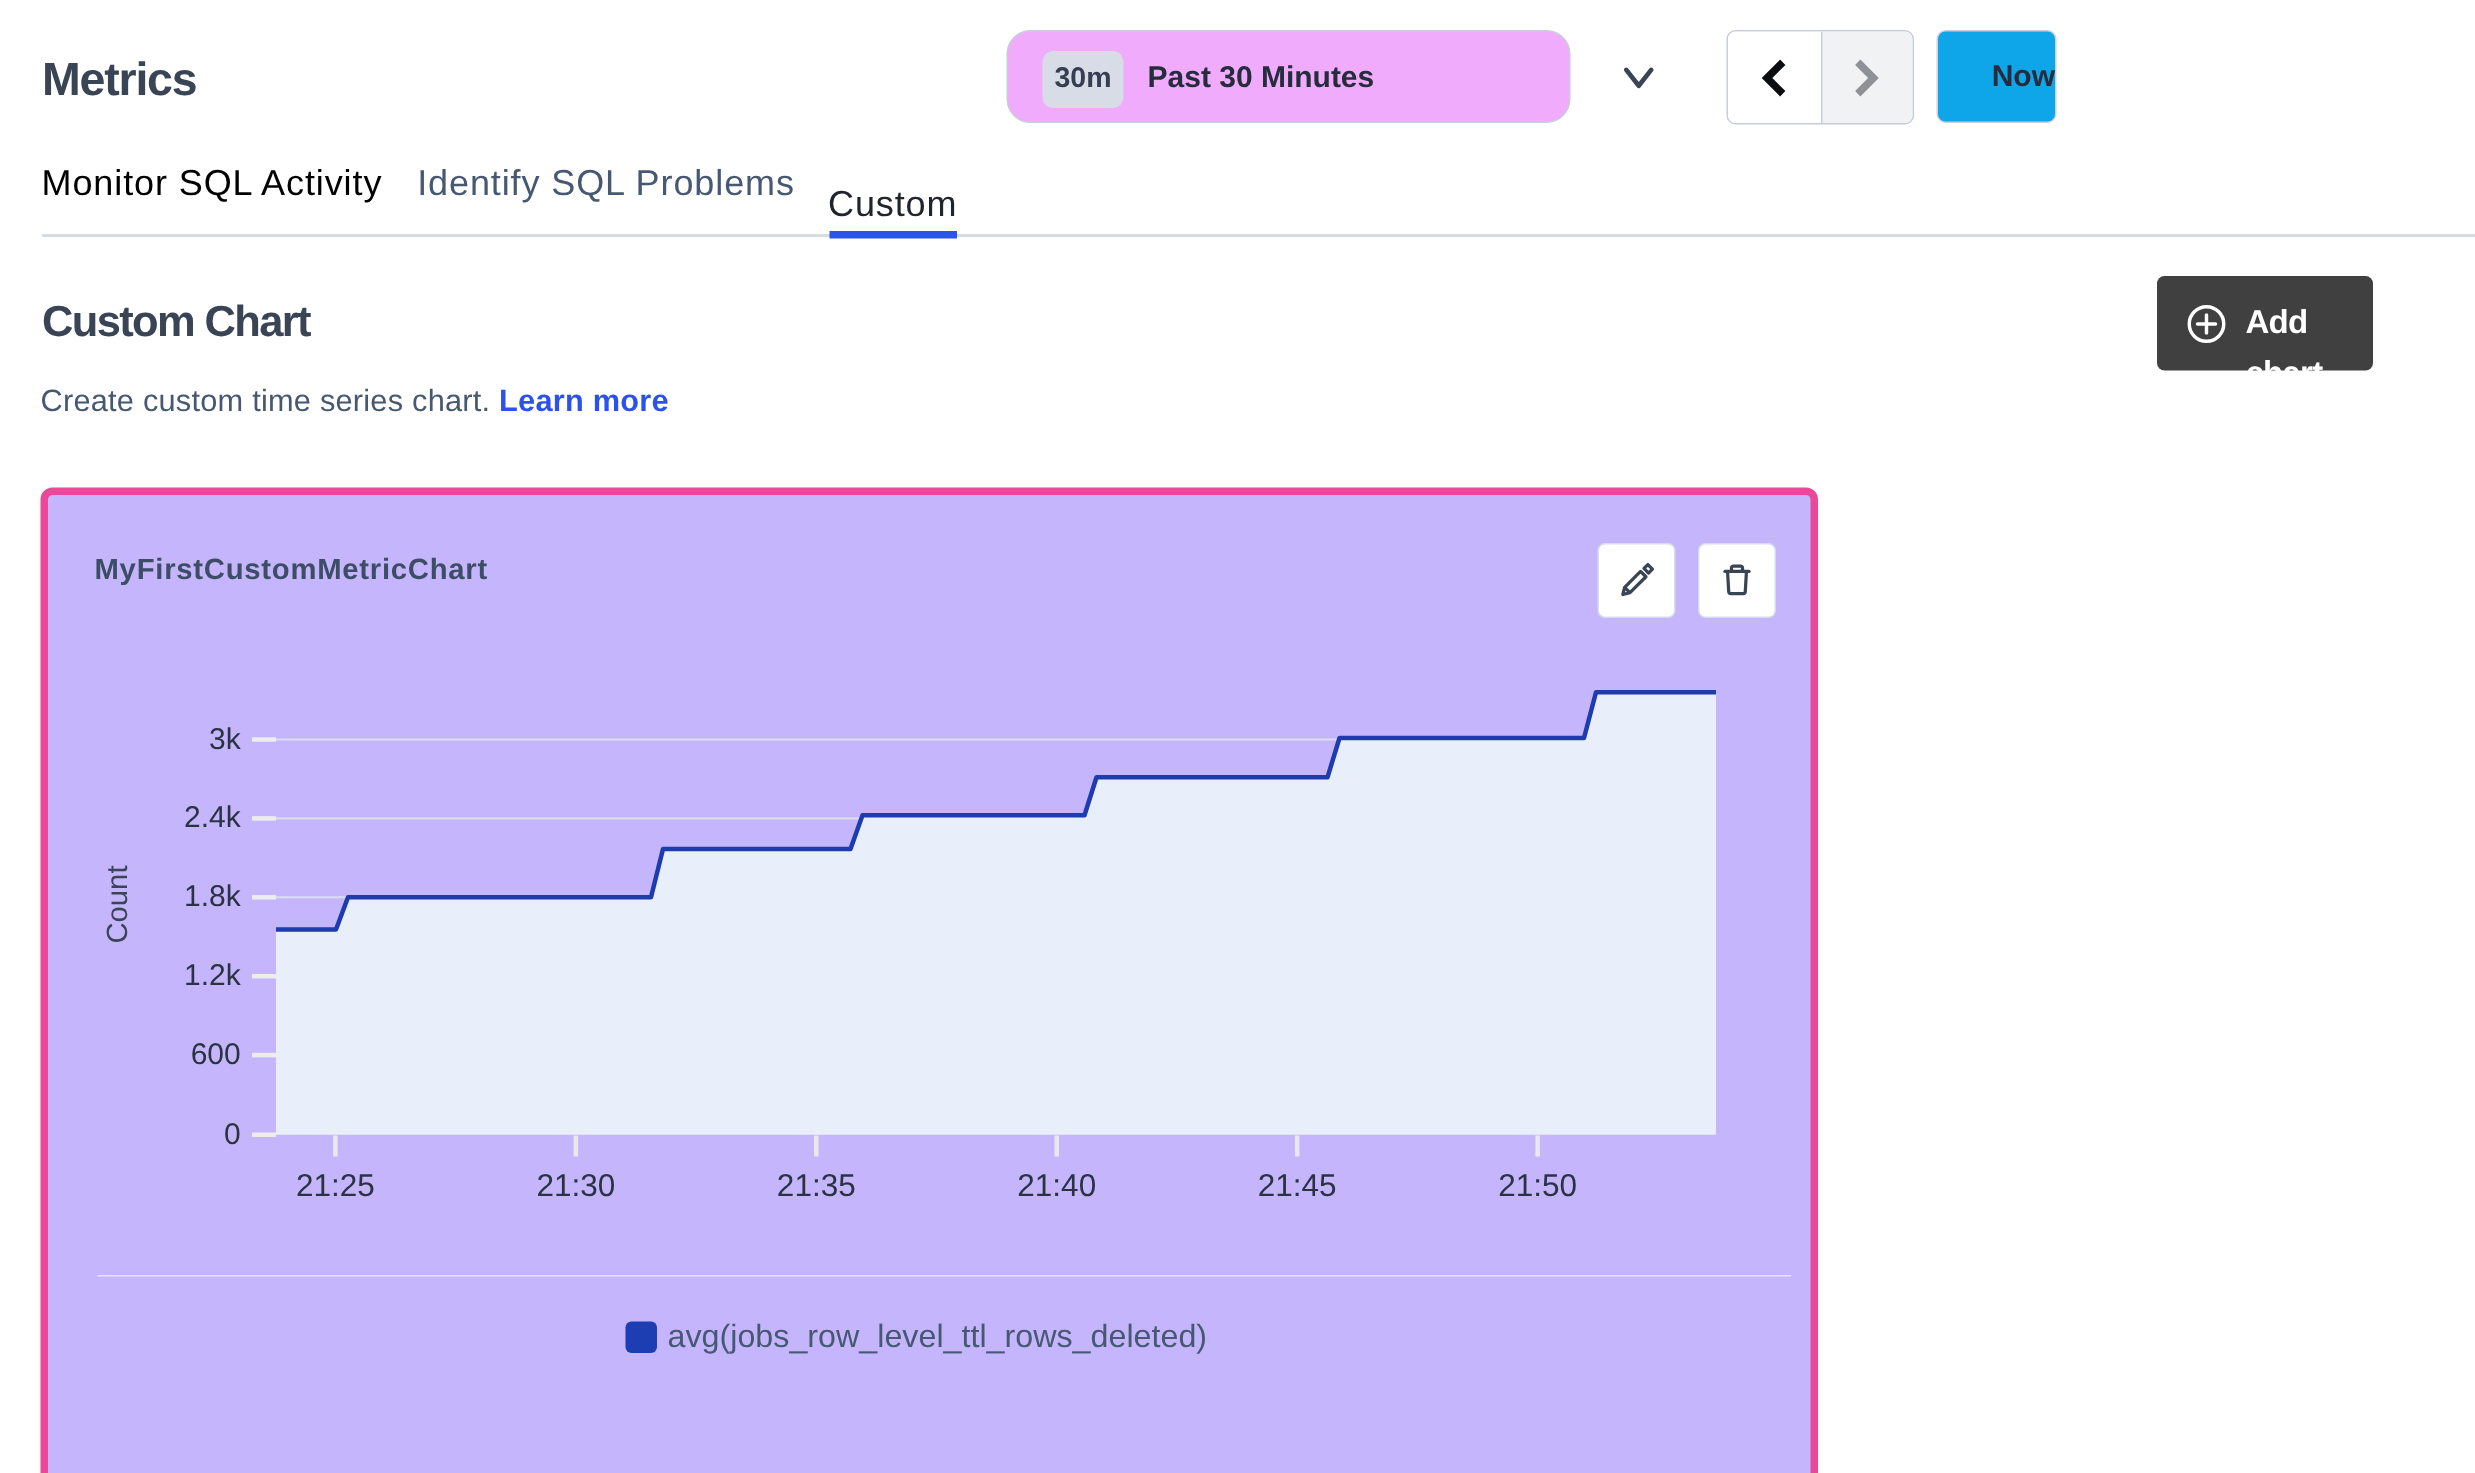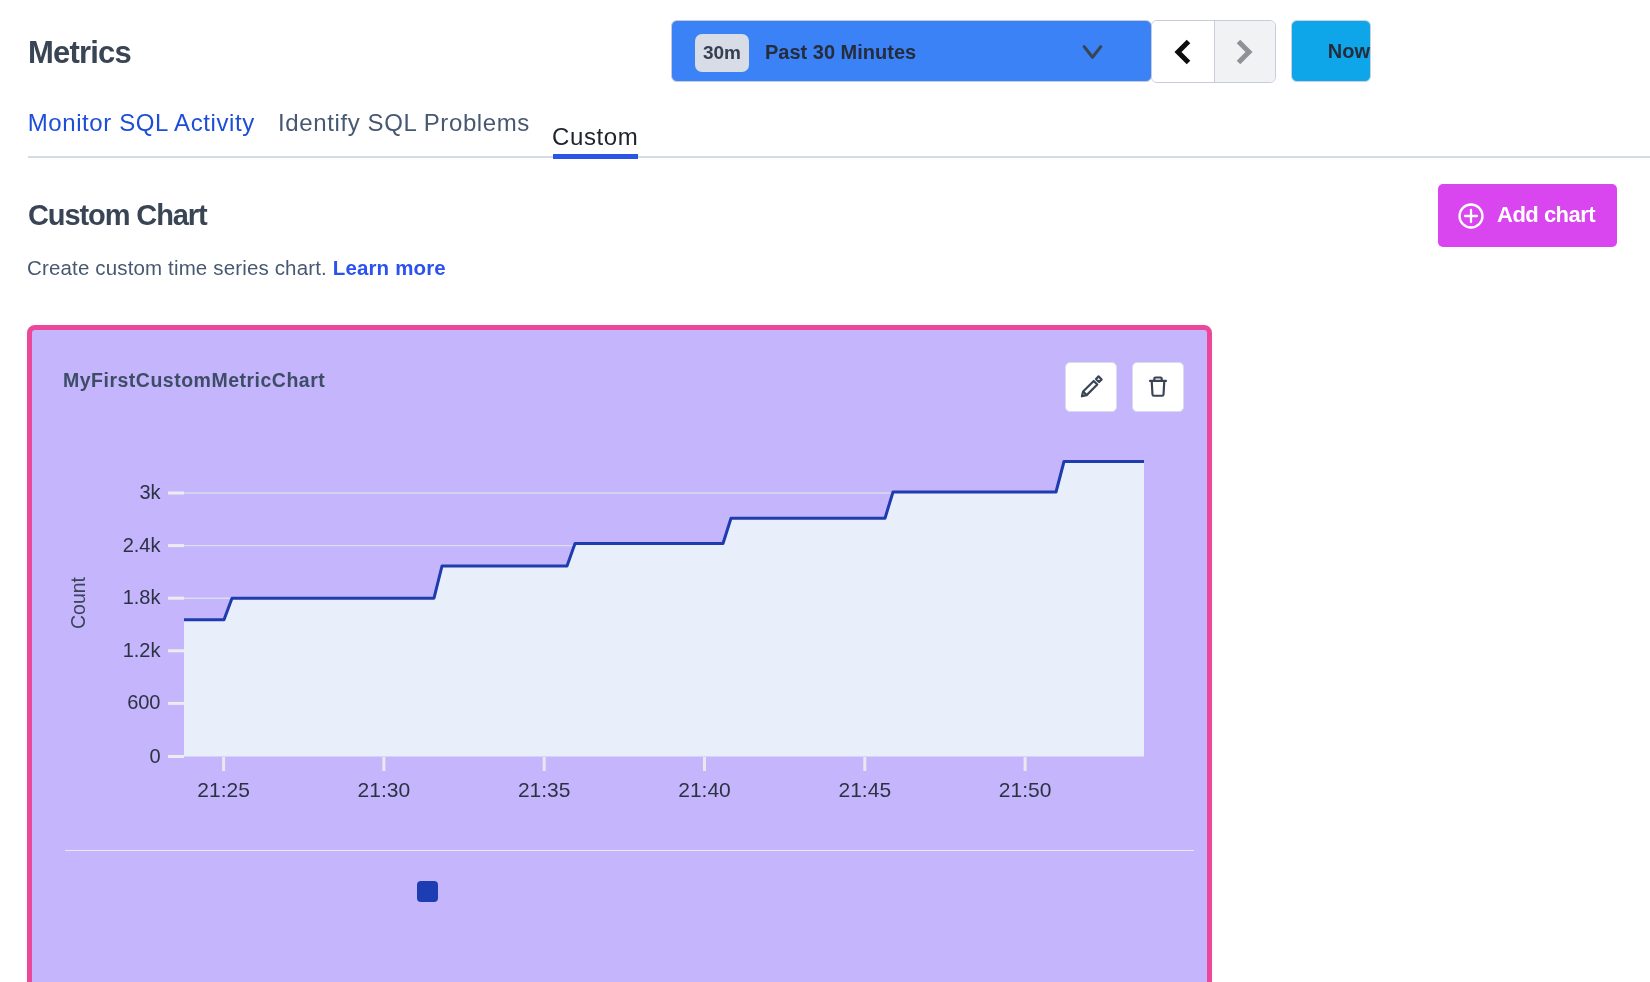--- a/index.html
+++ b/index.html
@@ -5,21 +5,21 @@
   * { margin:0; padding:0; box-sizing:border-box; }
   html,body { width:1650px; height:982px; background:#fff; overflow:hidden;
     font-family:"Liberation Sans", sans-serif; position:relative; }
   .abs { position:absolute; }
 </style>
 </head>
 <body>
 
 <div class="abs" id="h1" style="left:28px; top:37px; font-size:31px; letter-spacing:-0.8px; font-weight:700; color:#394455; line-height:1;">Metrics</div>
 
-<div class="abs" style="left:671px; top:20px; width:481px; height:62px; border:1px solid #c6cdd9; border-radius:6px; background:#3b82f6;">
+<div class="abs" style="left:671px; top:20px; width:376px; height:62px; border:1px solid #c6cdd9; border-radius:16px; background:#f0abfc;">
   <div class="abs" style="left:23px; top:12.5px; width:54px; height:38px; background:#d7dce6; border-radius:7px; text-align:center; line-height:38px; font-size:19px; font-weight:700; color:#353f51;">30m</div>
   <div class="abs" style="left:93px; top:14px; font-size:20px; font-weight:700; color:#252d3d; line-height:34px;text-align:center;">Past 30 Minutes</div>
   <svg class="abs" style="left:410px; top:22px;" width="21" height="19" viewBox="0 0 21 19">
       <path d="M2.2 3.6 L10.5 14.2 L18.8 3.6" fill="none" stroke="#394455" stroke-width="3.1" stroke-linecap="round" stroke-linejoin="round"></path>
     </svg>
 </div>
 
 <div class="abs" style="left:1151px; top:20px; width:125px; height:63px; border:1px solid #c6cbde; border-radius:6px; overflow:hidden; display:flex;">
   <div style="width:61.5px; height:100%; background:#fff; display:flex; align-items:center; justify-content:center;">
     <svg width="17" height="26" viewBox="0 0 17 26">
@@ -29,29 +29,29 @@
   <div style="width:61.5px; height:100%; background:#f1f2f4; border-left:1px solid #c9cede; display:flex; align-items:center; justify-content:center;">
     <svg width="17" height="26" viewBox="0 0 17 26">
         <path d="M2.5 2.5 L13 13 L2.5 23.5" fill="none" stroke="#8e9297" stroke-width="5" stroke-linejoin="miter"></path>
       </svg>
   </div>
 </div>
 
 <div class="abs" style="left:1291px; top:20px; width:80px; height:62px; border:1px solid #cbd1de; border-radius:6px; background:#0ea5e9; text-align:right; line-height:60px; font-size:20px; font-weight:700; color:#252d3d;">Now</div>
 
 <div class="abs" style="left:28px; top:156px; width:1622px; height:1.5px; background:#d7dbe2;"></div>
-<div class="abs" id="tab1" style="left:27.7px; top:111.1px; font-size:24px; letter-spacing:0.6px; color:#1d4ed8; line-height:1;">Monitor SQL Activity</div>
+<div class="abs" id="tab1" style="left:27.7px; top:111.1px; font-size:24px; letter-spacing:0.6px; color:#000000; line-height:1;">Monitor SQL Activity</div>
 <div class="abs" id="tab2" style="left:278.1px; top:111.1px; font-size:24px; letter-spacing:0.6px; color:#475872; line-height:1;">Identify SQL Problems</div>
 <div class="abs" id="tab3" style="left:552px; top:111.1px; font-size:24px; letter-spacing:0.6px; color:#20242d; line-height:1;margin-top:14px;">Custom</div>
 <div class="abs" style="left:553px; top:154px; width:85px; height:4.8px; background:#2b55e6;"></div>
 
 <div class="abs" id="h2" style="left:28px; top:200.5px; font-size:29px; letter-spacing:-1.1px; font-weight:700; color:#394455; line-height:1;">Custom Chart</div>
 <div class="abs" id="p1" style="left:27px; top:256px; font-size:20.5px; letter-spacing:0.15px; color:#475872; line-height:1.2;">Create custom time series chart. <span style="font-weight:700; color:#2b52f0;">Learn more</span></div>
 
-<div class="abs" style="left:1438px; top:184px; width:179px; height:63px; background:#d946ef; border-radius:5px;">
+<div class="abs" style="left:1438px; top:184px; width:144px; height:63px; background:#404040; border-radius:5px;">
   <svg class="abs" style="left:20px; top:19px;" width="26" height="26" viewBox="0 0 26 26">
     <circle cx="13" cy="13" r="11.5" fill="none" stroke="#fff" stroke-width="2.3"></circle>
     <path d="M13 7 V19 M7 13 H19" stroke="#fff" stroke-width="2.3" stroke-linecap="round"></path>
   </svg>
   <div class="abs" id="addtxt" style="left:59px; top:14px; font-size:22px; letter-spacing:-0.5px; font-weight:700; color:#fff; line-height:34px;">Add chart</div>
 </div>
 
 <div class="abs" style="left:27px; top:325px; width:1185px; height:708px; background:#c4b5fd; border:5px solid #ec4899; border-radius:8px; box-shadow:0 2px 4px rgba(40,50,70,0.04);">
   <div class="abs" id="cardtitle" style="left:31px; top:41px; font-size:19.5px; letter-spacing:0.5px; font-weight:700; color:#3e4d66; line-height:1;">MyFirstCustomMetricChart</div>
   <div class="abs" style="left:1033px; top:32px; width:52px; height:50px; border:1px solid #d8dee9; border-radius:5px; background:#fff;">
@@ -115,13 +115,14 @@
       <text x="512.2" y="362">21:35</text>
       <text x="672.5" y="362">21:40</text>
       <text x="832.8" y="362">21:45</text>
       <text x="993.1" y="362">21:50</text>
     </g>
     <text x="52.9" y="168" font-size="19.5" fill="#394455" text-anchor="middle" transform="rotate(-90 52.9 168)" font-family="Liberation Sans, sans-serif">Count</text>
   </svg>
 
   <div class="abs" style="left:33px; top:520px; width:1129px; height:1px; background:#e6e9ef;"></div>
   <div class="abs" style="left:385px; top:550.7px; width:21px; height:21px; background:#1d3db2; border-radius:4px;"></div>
+  <div class="abs" id="legendtxt" style="left:413px; top:551px; font-size:21.5px; color:#475872; line-height:21px;">avg(jobs_row_level_ttl_rows_deleted)</div>
 </div>
 
 </body></html>

